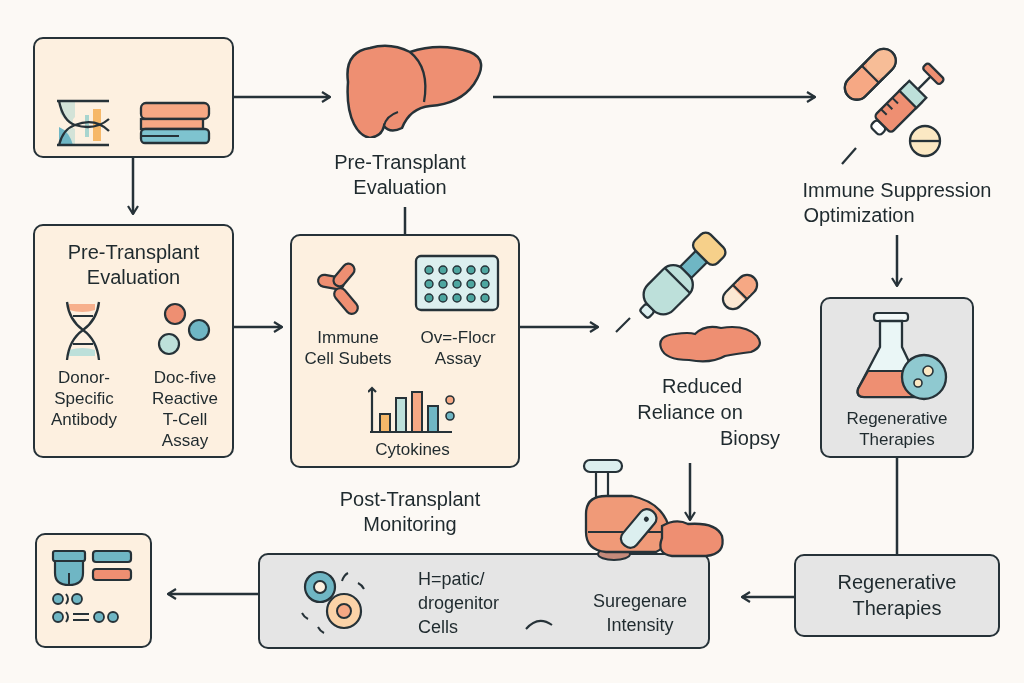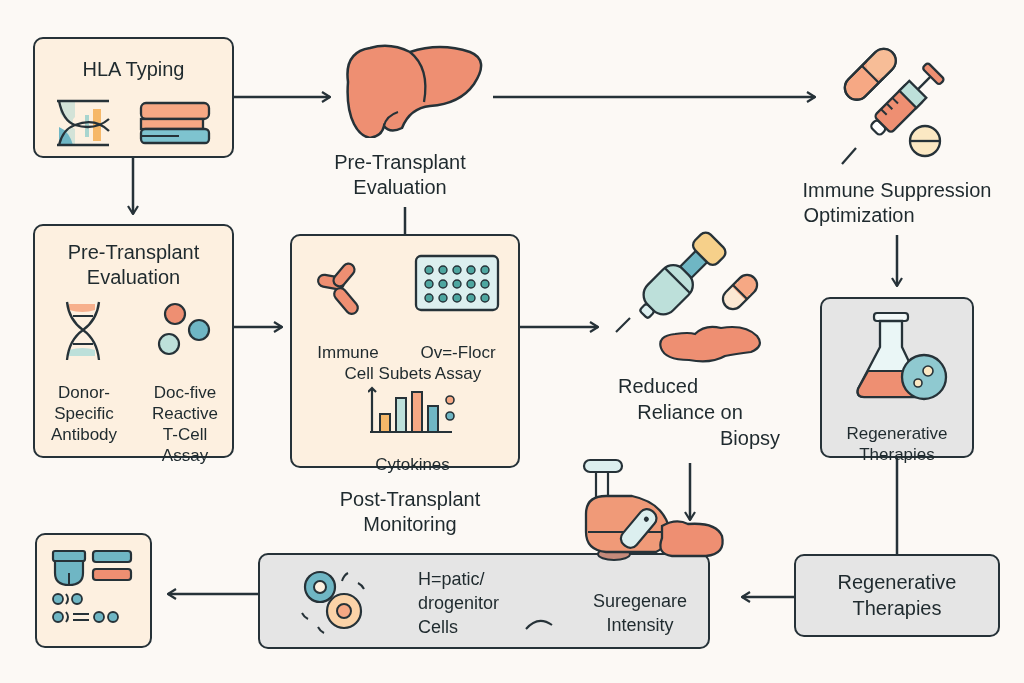--- a/index.html
+++ b/index.html
@@ -4,21 +4,21 @@
 <style>
   html, body { margin:0; padding:0; }
   body { width:1024px; height:683px; background:#fcf9f5; position:relative; overflow:hidden;
          font-family:"Liberation Sans", "DejaVu Sans", sans-serif; color:#1f2a2e; }
   .box { position:absolute; border:2.5px solid #263238; border-radius:10px; box-sizing:border-box; }
   .cream { background:#fdf0e0; }
   .mint { background:#e5e5e5; }
   .lbl { position:absolute; text-align:center; line-height:1.2; }
   .t20 { font-size:20px; }
   .t18 { font-size:18px; }
-  .t17 { font-size:17px;margin-top:15px; }
+  .t17 { font-size:17px; }
   svg.layer { position:absolute; left:0; top:0; }
   .ico { position:absolute; }
 </style>
 </head>
 <body>
 
 <svg class="layer" width="1024" height="683">
   <defs>
     <marker id="arr" markerWidth="10" markerHeight="12" refX="9" refY="6" orient="auto" markerUnits="userSpaceOnUse">
       <path d="M1,1 L9,6 L1,11" fill="none" stroke="#263238" stroke-width="2.2"></path>
@@ -33,21 +33,20 @@
     <line x1="520" y1="327" x2="598" y2="327" marker-end="url(#arr)"></line>
     <line x1="897" y1="235" x2="897" y2="286" marker-end="url(#arr)"></line>
     <line x1="690" y1="463" x2="690" y2="520" marker-end="url(#arr)"></line>
     <line x1="897" y1="456" x2="897" y2="554"></line>
     <line x1="794" y1="597" x2="742" y2="597" marker-end="url(#arr)"></line>
     <line x1="258" y1="594" x2="168" y2="594" marker-end="url(#arr)"></line>
   </g>
 </svg>
 
 <div class="box cream" style="left:33px;top:37px;width:201px;height:121px;">
-  <div class="lbl t20" style="left:0;right:0;top:18px;">HLA Typing</div>
   <svg class="ico" style="left:20px;top:60px;" width="70" height="50" viewBox="0 0 70 50">
     <path d="M5,2 L5,14 Q10,22 20,26 Q10,30 5,40 L5,46 L20,46 L20,30 Q15,28 20,26 Q15,22 20,18 L20,2 Z" fill="#a9d5cf" opacity="0.5"></path>
     <path d="M4,28 Q14,32 18,46 L4,46 Z" fill="#6fb6c4"></path>
     <rect x="38" y="10" width="8" height="32" fill="#f6b869"></rect>
     <rect x="30" y="16" width="4" height="22" fill="#a9d5cf"></rect>
     <path d="M2,2 L54,2 M2,46 L54,46 M4,2 Q8,22 20,26 Q40,32 54,20 M4,46 Q8,30 20,26 Q40,18 54,32" fill="none" stroke="#263238" stroke-width="2.3"></path>
   </svg>
   <svg class="ico" style="left:104px;top:62px;" width="74" height="46" viewBox="0 0 74 46">
     <rect x="2" y="2" width="68" height="16" rx="5" fill="#f6a884" stroke="#263238" stroke-width="2.3"></rect>
     <rect x="2" y="18" width="62" height="10" fill="#f6a884" stroke="#263238" stroke-width="2.3"></rect>
@@ -138,21 +137,21 @@
         <circle cx="57" cy="30" r="4"></circle>
         <circle cx="71" cy="30" r="4"></circle>
       <circle cx="15" cy="44" r="4"></circle>
         <circle cx="29" cy="44" r="4"></circle>
         <circle cx="43" cy="44" r="4"></circle>
         <circle cx="57" cy="44" r="4"></circle>
         <circle cx="71" cy="44" r="4"></circle>
     </g>
   </svg>
   <div class="lbl t17" style="left:0;width:112px;top:92px;">Immune</div>
-  <div class="lbl t17" style="left:0;width:112px;top:113px;padding-left:40px;">Cell Subets</div>
+  <div class="lbl t17" style="left:0;width:112px;top:113px;">Cell Subets</div>
   <div class="lbl t17" style="left:110px;width:112px;top:92px;">Ov=-Flocr</div>
   <div class="lbl t17" style="left:110px;width:112px;top:113px;">Assay</div>
   <svg class="ico" style="left:76px;top:150px;" width="92" height="48" viewBox="0 0 92 48">
     <path d="M4,46 L4,2 M0,6 L4,2 L8,6" fill="none" stroke="#263238" stroke-width="2.2"></path>
     <rect x="12" y="28" width="10" height="18" fill="#f6b869" stroke="#263238" stroke-width="2"></rect>
     <rect x="28" y="12" width="10" height="34" fill="#bde0da" stroke="#263238" stroke-width="2"></rect>
     <rect x="44" y="6" width="10" height="40" fill="#f6a884" stroke="#263238" stroke-width="2"></rect>
     <rect x="60" y="20" width="10" height="26" fill="#6fb6c4" stroke="#263238" stroke-width="2"></rect>
     <line x1="2" y1="46" x2="84" y2="46" stroke="#263238" stroke-width="2.2"></line>
     <circle cx="82" cy="14" r="4" fill="#f6a884" stroke="#263238" stroke-width="1.6"></circle>
@@ -176,21 +175,21 @@
     <rect x="4" y="14" width="40" height="20" rx="10" fill="#fbe8d3"></rect>
     <rect x="24" y="14" width="20" height="20" rx="10" fill="#f6a884"></rect>
     <rect x="22" y="14" width="6" height="20" fill="#f6a884"></rect>
     <rect x="4" y="14" width="40" height="20" rx="10" fill="none" stroke="#263238" stroke-width="2.2"></rect>
     <line x1="24" y1="14" x2="24" y2="34" stroke="#263238" stroke-width="2.2"></line>
   </g>
 </svg>
 <svg class="ico" style="left:655px;top:322px;" width="110" height="42" viewBox="0 0 110 42">
   <path d="M6,26 Q2,14 20,12 Q34,10 40,12 Q50,2 66,6 Q90,2 102,14 Q110,24 96,30 Q80,32 70,34 Q56,42 34,38 Q10,38 6,26 Z" fill="#ee8f72" stroke="#263238" stroke-width="2.2"></path>
 </svg>
-<div class="lbl t20" style="left:568px;width:180px;top:374px;">Reduced</div>
+<div class="lbl t20" style="left:612px;width:180px;top:374px;">Reduced</div>
 <div class="lbl t20" style="left:600px;width:180px;top:400px;">Reliance on</div>
 <div class="lbl t20" style="left:600px;width:180px;top:426px;text-align:right;">Biopsy</div>
 
 <div class="box mint" style="left:820px;top:297px;width:154px;height:161px;">
   <svg class="ico" style="left:30px;top:12px;" width="96" height="92" viewBox="0 0 96 92">
     <rect x="22" y="2" width="34" height="8" rx="3" fill="#f2f8f8" stroke="#263238" stroke-width="2.2"></rect>
     <path d="M28,10 L28,36 L6,78 Q4,86 12,86 L66,86 Q72,84 70,78 L50,36 L50,10 Z" fill="#eaf6f6" stroke="#263238" stroke-width="2.3"></path>
     <path d="M16,60 L62,60 L70,78 Q72,86 66,86 L12,86 Q4,86 6,78 Z" fill="#ee8f72" stroke="#263238" stroke-width="2.2"></path>
     <circle cx="72" cy="66" r="22" fill="#8fc9d0" stroke="#263238" stroke-width="2.3"></circle>
     <circle cx="76" cy="60" r="5" fill="#fbe8c3" stroke="#263238" stroke-width="1.6"></circle>

